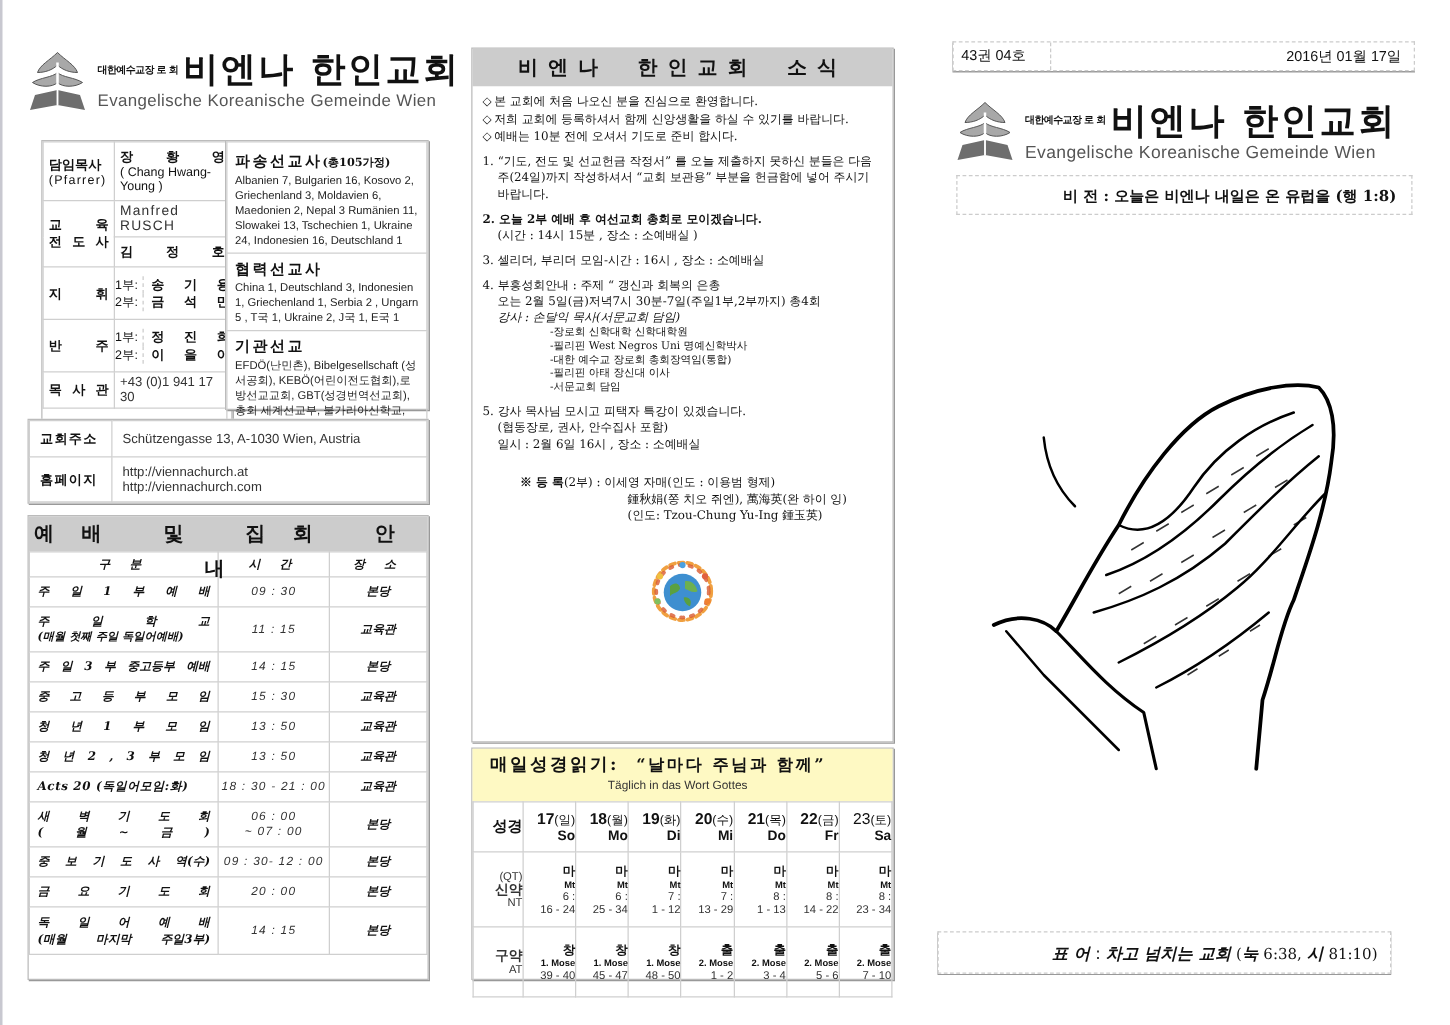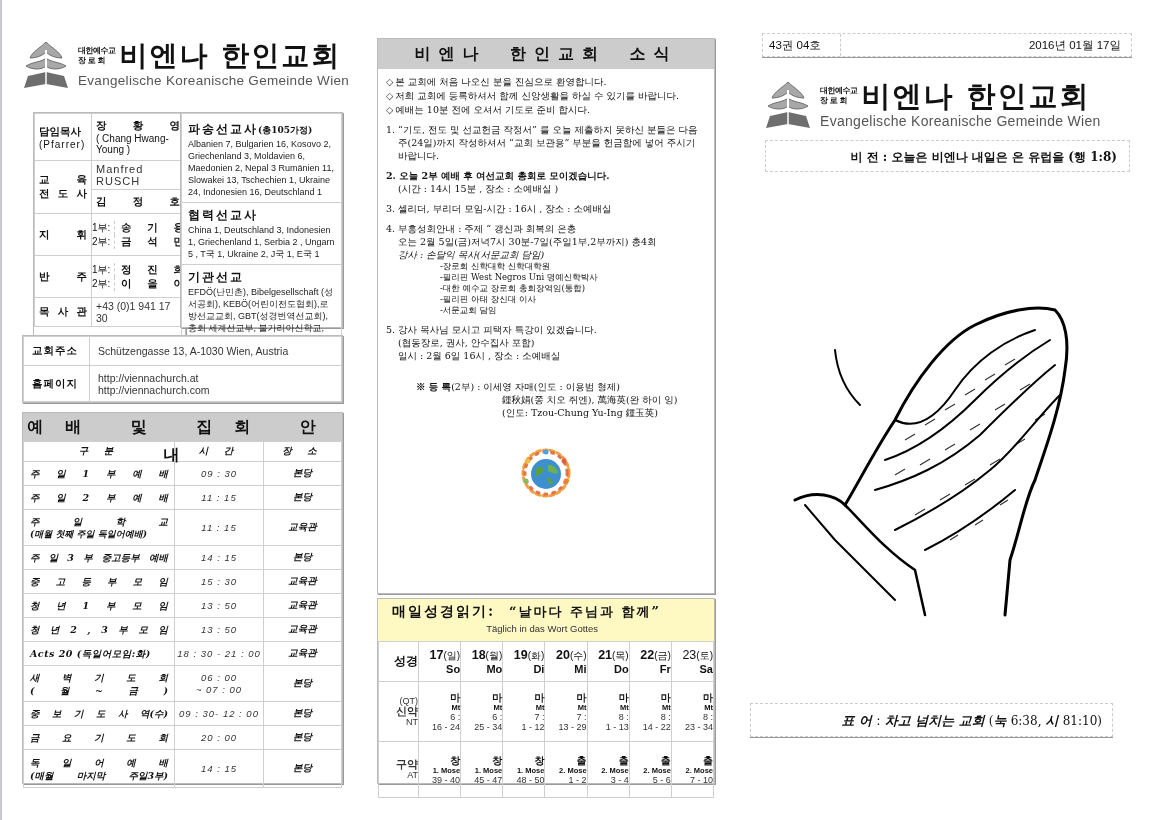--- a/index.html
+++ b/index.html
@@ -5,21 +5,21 @@
   * { box-sizing: border-box; margin: 0; padding: 0; }
   html, body { width: 1160px; height: 820px; background: #ffffff; overflow: hidden; }
   body { position: relative; font-family: "DejaVu Sans", sans-serif; color: #111; }
   .leftedge { position: absolute; left: 0; top: 0; width: 2px; height: 820px; background: #c8c8d0; }
 
   
   .logo { position: absolute; display: flex; align-items: flex-start; }
   .logo svg { flex: none; }
   .logo .txt { margin-left: 8px; }
   .logo .line1 { display: flex; align-items: center; }
-  .logo .small { display: flex; flex-direction: column; font-size: 8px; line-height: 10px; font-weight: bold; margin-right: 4px; letter-spacing: -0.5px; }
+  .logo .small { display: flex; flex-direction: row; font-size: 8px; line-height: 10px; font-weight: bold; margin-right: 4px; letter-spacing: -0.5px; }
   .logo .big { font-size: 28px; font-weight: bold; letter-spacing: 2px; line-height: 32px; font-family: "DejaVu Sans", sans-serif; }
   .logo .sub { font-size: 13.5px; color: #555; font-family: "Liberation Sans", sans-serif; letter-spacing: 0.3px; margin-top: 1px; }
 
   
   .panel { position: absolute; border: 1px solid #bbb; box-shadow: 1px 1px 0 #999; background: #fff; }
   table { border-collapse: collapse; width: 100%; }
   td, th { border: 1px solid #cfcfcf; }
 
   
   .staff td { font-size: 10.5px; padding: 2px 4px; vertical-align: middle; }
@@ -72,21 +72,21 @@
   .bible .ref { color: #333; font-size: 9px; line-height: 10px; }
   .bible .nt { height: 60px; }
   .bible .at { height: 56px; }
   .bible .lbl2 { font-size: 9px; color: #333; }
 
   
   .issue { position: absolute; left: 762px; top: 33px; width: 370px; height: 24px; border: 1px dashed #ccc; box-shadow: 0 1px 0 #999; display: flex; align-items: center; font-family: "Liberation Sans", sans-serif; font-size: 11.5px; }
   .issue .vol { width: 78px; padding-left: 6px; border-right: 1px dashed #ccc; height: 100%; line-height: 22px; }
   .issue .date { flex: 1; text-align: right; padding-right: 10px; }
   .vision { position: absolute; left: 765px; top: 140px; width: 365px; height: 32px; border: 1px dashed #ccc; font-family: "DejaVu Serif", serif; font-weight: bold; font-size: 12px; text-align: right; padding-right: 12px; line-height: 32px; }
-  .motto { position: absolute; left: 750px; top: 703px; width: 363px; height: 34px; border: 1px dashed #ccc; box-shadow: 0 1px 0 #999; font-family: "DejaVu Sans", sans-serif; font-size: 13px; text-align: right; padding-right: 10px; line-height: 34px; }
+  .motto { position: absolute; left: 750px; top: 745px; width: 363px; height: 34px; border: 1px dashed #ccc; box-shadow: 0 1px 0 #999; font-family: "DejaVu Sans", sans-serif; font-size: 13px; text-align: right; padding-right: 10px; line-height: 34px; }
   .motto b { font-style: italic; font-weight: 900; }
   .motto .ref { font-family: "DejaVu Serif", serif; font-size: 12px; }
 </style>
 </head>
 <body>
 
 <div class="leftedge"></div>
 
 <div class="logo" style="left:22px; top:40px;">
   <svg width="48" height="52" viewBox="0 0 48 52">
@@ -210,25 +210,20 @@
   <table class="sched">
     <tbody>
         <tr>
       <th>구 분</th>
       <th>시 간</th>
       <th>장 소</th>
     </tr>
     <tr>
           <td class="name">주 일 1 부 예 배</td>
           <td class="time">09 : 30</td>
-          <td class="place">본당</td>
-        </tr>
-    <tr>
-          <td class="name">주 일 2 부 예 배</td>
-          <td class="time">11 : 15</td>
           <td class="place">본당</td>
         </tr>
     <tr style="height:36px;">
           <td class="name">
             <div>주 일 학 교</div>
             <div style="text-align:left; text-align-last:auto; font-size:9px; letter-spacing:0;">(매월 첫째 주일 독일어예배)</div>
           </td>
           <td class="time">11 : 15</td>
           <td class="place">교육관</td>
         </tr>

